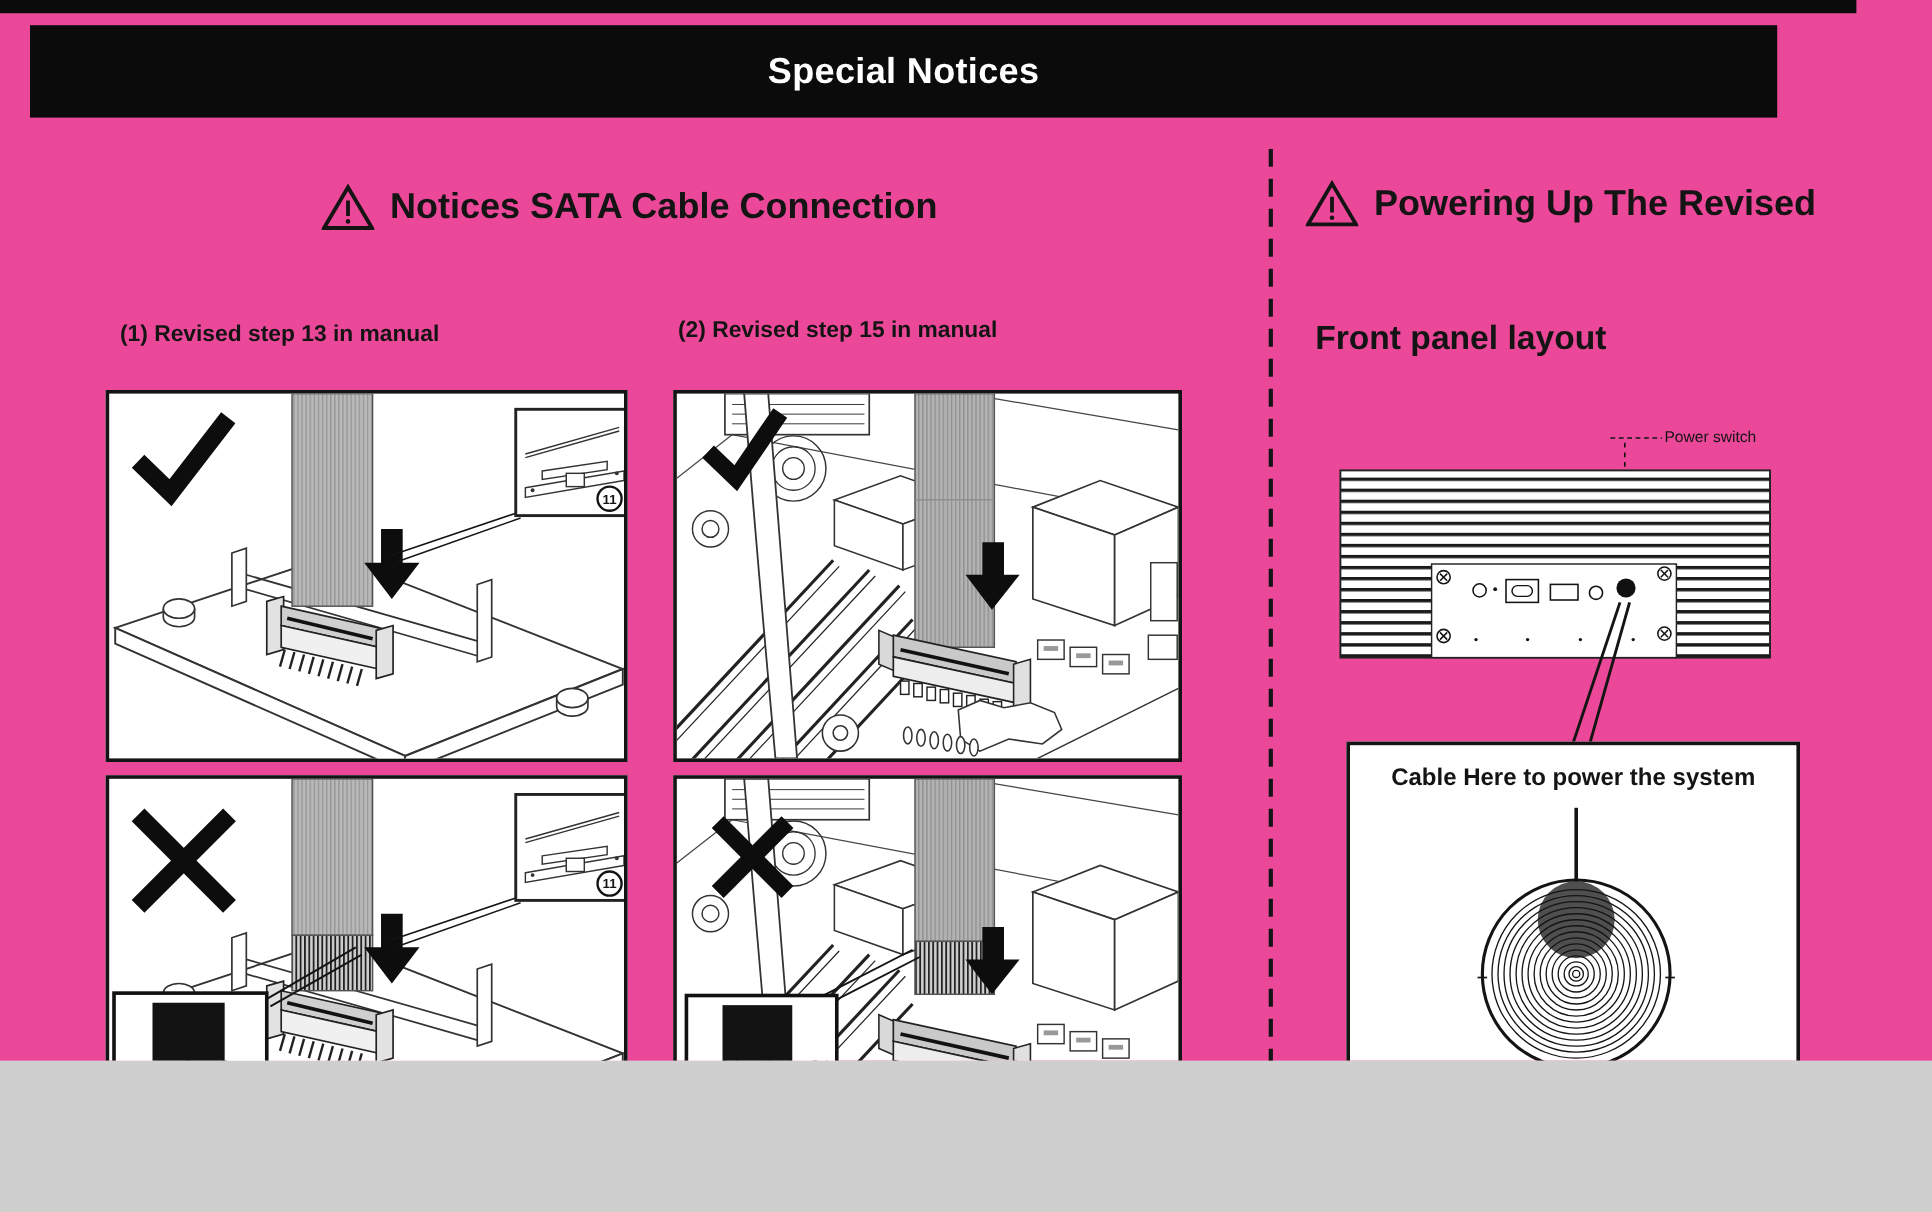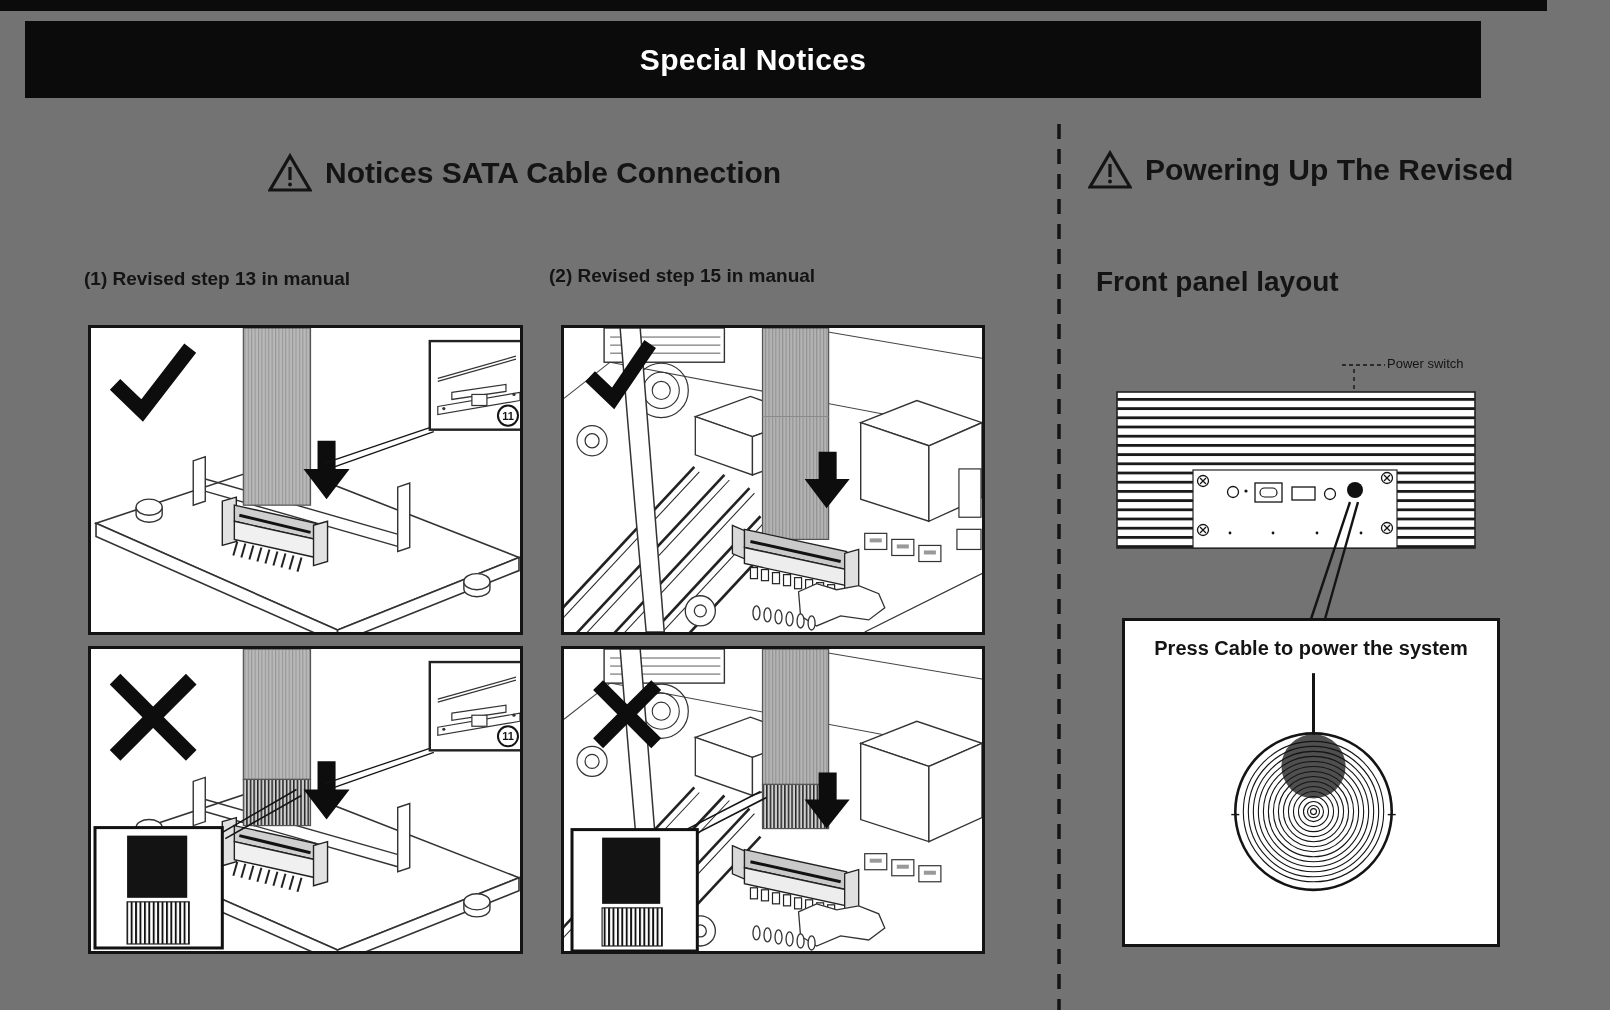--- a/index.html
+++ b/index.html
@@ -1,32 +1,32 @@
 <!DOCTYPE html>
 <html><head>
 <meta charset="utf-8">
 <style>
   * { box-sizing: border-box; }
   html,body { margin:0; padding:0; background:#cfcfcf; }
   .page {
-    position:relative; width:1610px; height:1010px; background:#737373;
+    position:relative; width:1610px; height:884px; background:#ec4899;
     font-family:"Liberation Sans", sans-serif; color:#141414; overflow:hidden;
   }
   .top-strip { position:absolute; left:0; top:0; width:1547px; height:11px; background:#0b0b0b; }
   .header-bar {
     position:absolute; left:25px; top:21px; width:1456px; height:77px;
     background:#0b0b0b; display:flex; align-items:center; justify-content:center;
   }
   .header-title { color:#ffffff; font-size:30px; font-weight:700; letter-spacing:.3px; }
   .divider { position:absolute; left:1054px; top:124px; width:10px; height:886px; }
   .section-heading {
     position:absolute; display:flex; align-items:center; gap:13px;
     font-weight:700; font-size:30px; white-space:nowrap;
   }
-  .fig-label { position:absolute; font-weight:700; font-size:19px; white-space:nowrap; }
+  .fig-label { position:absolute; font-weight:700; font-size:19px; white-space:nowrap;margin-left:16px; }
   .figure-box { position:absolute; border:3.5px solid #141414; background:#fff; }
   .figure-box > svg { position:absolute; inset:0; width:100%; height:100%; }
   .panel-sub { position:absolute; font-weight:700; font-size:28px; white-space:nowrap; }
   .switch-label { position:absolute; font-size:13px; white-space:nowrap; }
   .front-panel-svg { position:absolute; left:1110px; top:352px; width:395px; height:270px; }
   .press-box {
     position:absolute; left:1122px; top:618px; width:378px; height:329px;
     border:3.5px solid #141414; background:#fff;
   }
   .press-title {
@@ -481,21 +481,21 @@
       </g>
     </g>
 
     <g stroke="#141414" stroke-width="2.4">
       <line x1="240" y1="150" x2="201" y2="267"></line>
         <line x1="248" y1="150" x2="215" y2="267"></line>
     </g>
   </svg>
 
   <div class="press-box">
-    <div class="press-title">Press Cable to power the system</div>
+    <div class="press-title">Cable Here to power the system</div>
     <svg class="press-svg" viewBox="0 0 371 322" preserveAspectRatio="none">
       <line x1="188" y1="52" x2="188" y2="148" stroke="#141414" stroke-width="3"></line>
       <circle cx="188" cy="145" r="32" fill="#4f4f4f"></circle>
       <g stroke="#141414" fill="none">
         <circle cx="188" cy="190" r="78" stroke-width="2.6"></circle>
         <circle cx="188" cy="190" r="70" stroke-width="1.1"></circle>
           <circle cx="188" cy="190" r="65" stroke-width="1.1"></circle>
         <circle cx="188" cy="190" r="60" stroke-width="1.1"></circle>
           <circle cx="188" cy="190" r="55" stroke-width="1.1"></circle>
         <circle cx="188" cy="190" r="50" stroke-width="1.1"></circle>

